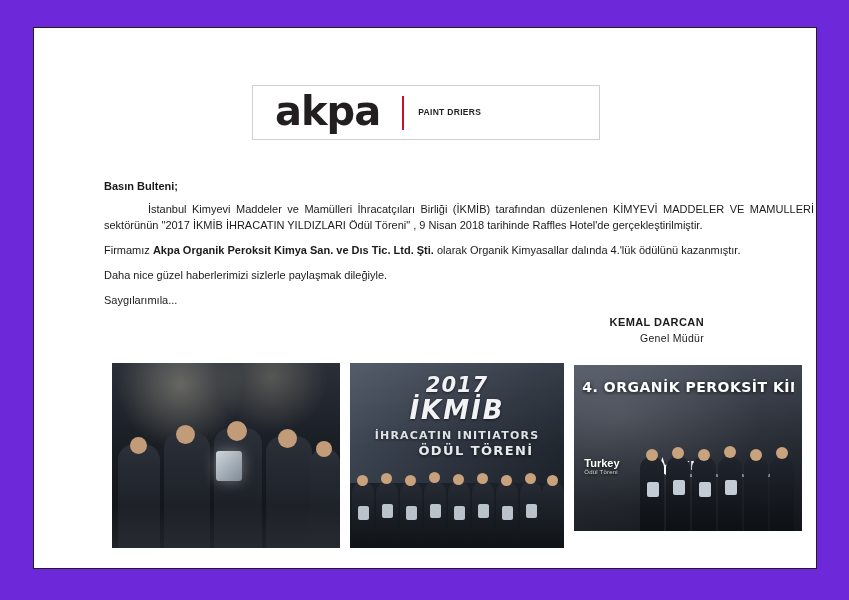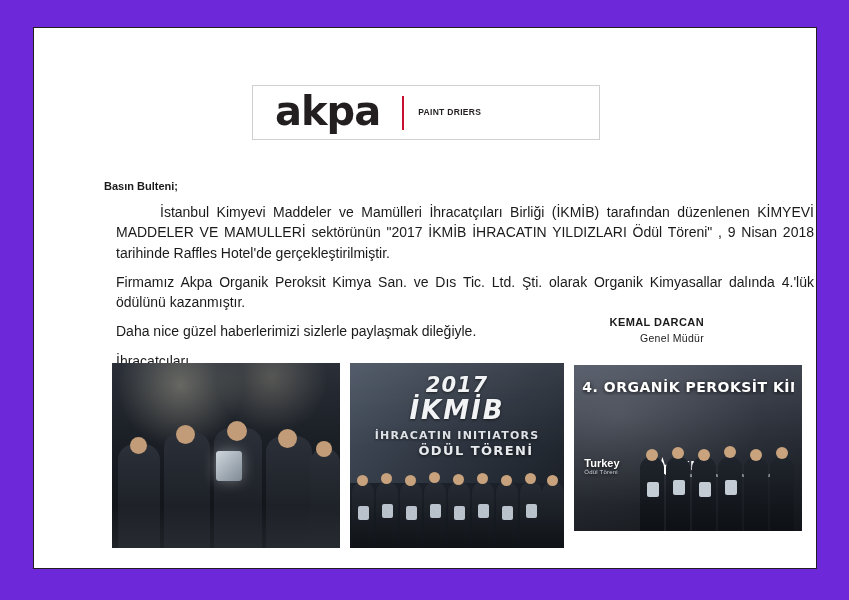--- a/index.html
+++ b/index.html
@@ -72,27 +72,27 @@
     top: 152px;
     width: 710px;
     color: #1a1a1a;
   }
   .p-bold {
     font-size: 11px;
     font-weight: bold;
     margin: 0 0 10px 0;
   }
   .p-main {
-    font-size: 14px;
-    margin: 0 0 9px 12px;
+    font-size: 11px;
+    margin: 0 0 9px 0;
     line-height: 1.45;
     text-align: justify;
   }
   .indent { display: inline-block; width: 44px; }
-  .p-main b { font-weight: normal; }
+  .p-main b { font-weight: bold; }
   
   .signature {
     position: absolute;
     left: 470px;
     top: 288px;
     width: 200px;
     text-align: right;
   }
   .sig-name {
     font-size: 11px;
@@ -305,21 +305,21 @@
 
     <div class="body-text">
       <p class="p-bold">Basın Bulteni;</p>
 
       <p class="p-main"><span class="indent"></span><span>İstanbul Kimyevi Maddeler ve Mamülleri İhracatçıları Birliği (İKMİB) tarafından düzenlenen KİMYEVİ MADDELER VE MAMULLERİ sektörünün "2017 İKMİB İHRACATIN YILDIZLARI Ödül Töreni" , 9 Nisan 2018 tarihinde Raffles Hotel'de gerçekleştirilmiştir.</span></p>
 
       <p class="p-main">Firmamız <b>Akpa Organik Peroksit Kimya San. ve Dıs Tic. Ltd. Şti.</b> olarak Organik Kimyasallar dalında 4.'lük ödülünü kazanmıştır.</p>
 
       <p class="p-main">Daha nice güzel haberlerimizi sizlerle paylaşmak dileğiyle.</p>
 
-      <p class="p-main">İhracatçıları...</p>
+      <p class="p-main">Saygılarımıla...</p>
     </div>
 
     <div class="signature">
       <p class="sig-name">KEMAL DARCAN</p>
       <p class="sig-title">Genel Müdür</p>
     </div>
 
     <div class="photos">
 
       <div class="photo p1">

